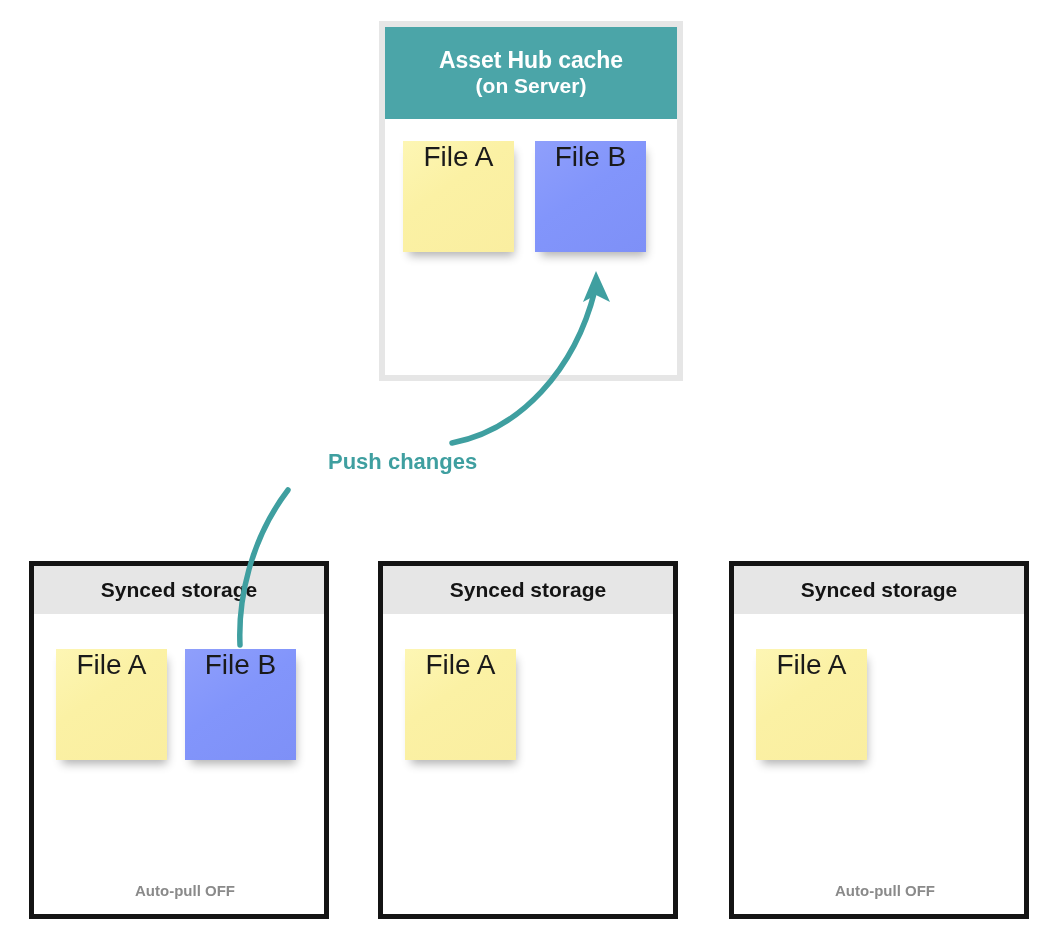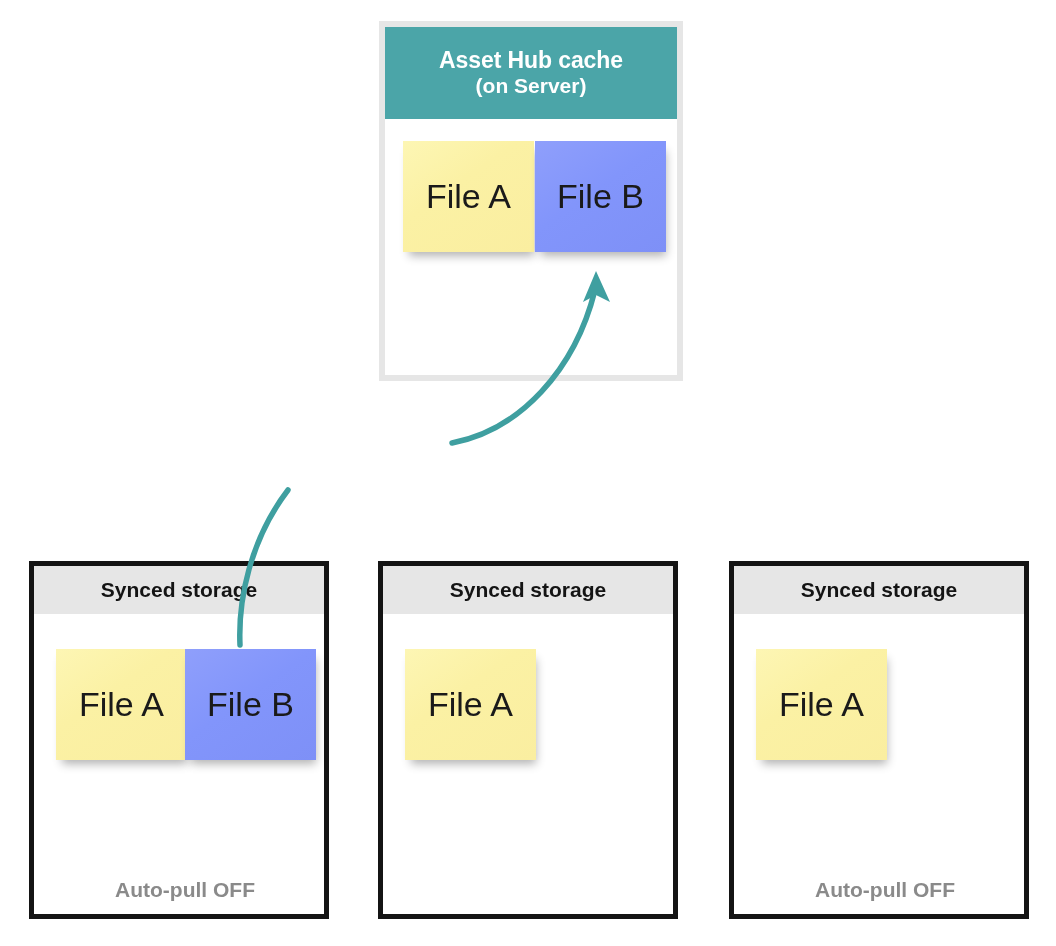--- a/index.html
+++ b/index.html
@@ -59,27 +59,27 @@
     left: 0;
     top: 92px;
     right: 0;
     bottom: 0;
     background: #ffffff;
   }
 
   
   .note {
     position: absolute;
-    width: 131px;
+    width: 111px;
     height: 111px;
     box-sizing: border-box;
     display: flex;
-    align-items: center;
-    justify-content: center;
-    font-size: 34px;
+    align-items: flex-start;
+    justify-content: center;
+    font-size: 28px;
     color: #1a1a1a;
     box-shadow: 3px 7px 9px -3px rgba(0,0,0,0.30);
   }
   .note.yellow {
     background: linear-gradient(145deg, #fdf6b4 0%, #fbf1a4 40%, #faeea0 100%);
   }
   .note.blue {
     background: linear-gradient(145deg, #8f9ffb 0%, #8295fb 45%, #7e90f7 100%);
   }
 
@@ -117,21 +117,21 @@
   }
   .client-footer {
     position: absolute;
     left: 12px;
     right: 0;
     bottom: 0;
     height: 48px;
     display: flex;
     align-items: center;
     justify-content: center;
-    font-size: 21px;
+    font-size: 15px;
     font-weight: bold;
   }
   .client-footer.off {
     background: transparent;
     color: #8a8a8a;
   }
   .client-footer.on {
     background: #c6dfe2;
     color: #141414;
   }
@@ -212,14 +212,15 @@
 
   <svg class="arrow-layer" viewBox="0 0 1056 946">
 
     <path d="M 240 645 C 238 600, 250 540, 288 490" fill="none" stroke="#3f9fa0" stroke-width="5.5" stroke-linecap="round"></path>
 
     <path d="M 452 443 C 520 430, 575 370, 595 290" fill="none" stroke="#3f9fa0" stroke-width="5.5" stroke-linecap="round"></path>
 
     <polygon points="596,271 583,302 596,295 610,302" fill="#3f9fa0"></polygon>
   </svg>
 
+  <div class="push-label">Push changes</div>
 
 </div>
 
 </body></html>

